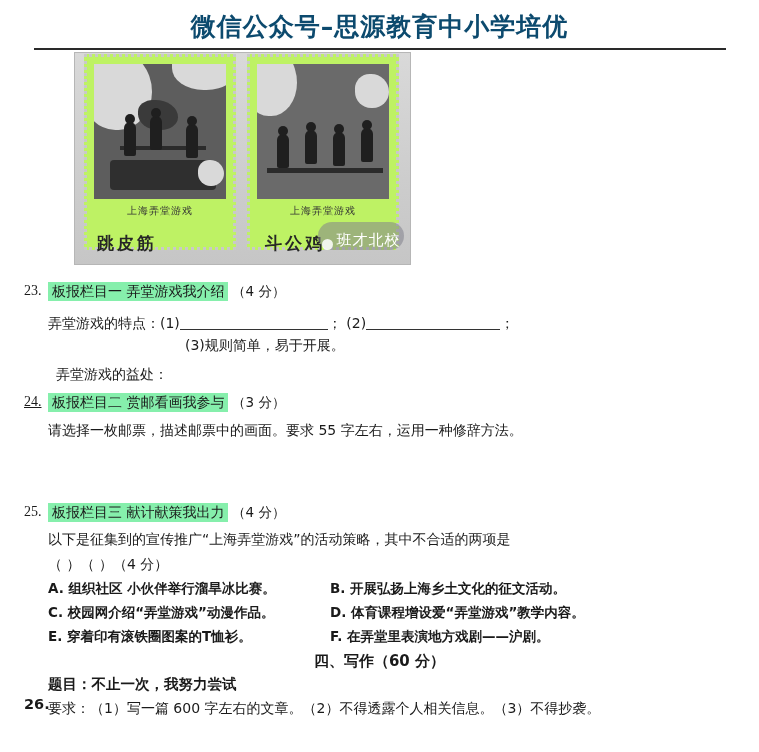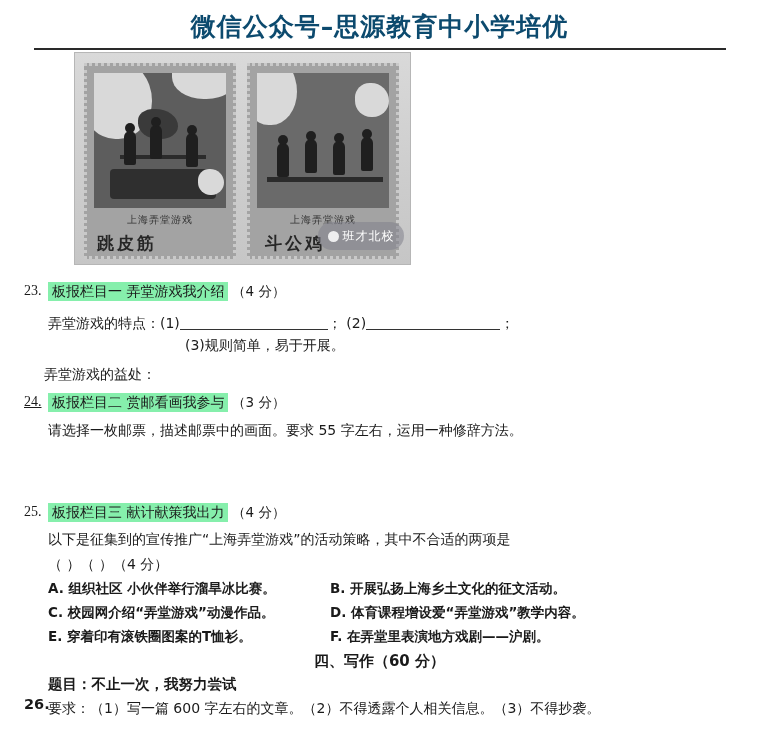--- a/index.html
+++ b/index.html
@@ -43,23 +43,23 @@
     background: #cfcfcf;
     border: 1px solid #b6b6b6;
     overflow: hidden;
   }
   .stamp-figure .inner-grey {
     position: absolute; inset: 0;
     background: linear-gradient(180deg,#d9d9d9 0%, #cdcdcd 60%, #c6c6c6 100%);
   }
   .stamp {
     position: absolute;
-    top: 10px;
+    top: 1px;
     width: 152px; height: 196px;
-    background: #a3a3a3;
+    background: #bef264;
   }
   .stamp.left { left: 9px; }
   .stamp.right { left: 172px; }
 
   
   .stamp::before {
     content: "";
     position: absolute; inset: 0;
     border: 3px dotted #c9c9c9;
     pointer-events: none;
@@ -116,22 +116,22 @@
   .stamp-labels-row .l2 { left: 190px; }
 
   .watermark {
     position: absolute;
     right: 6px; bottom: 14px;
     width: 86px; height: 28px;
     border-radius: 14px;
     background: rgba(130,130,140,0.55);
     color: #ffffff;
     font-family: Liberation Sans, sans-serif;
-    font-size: 12px;
-    display: flex; align-items: center; justify-content: center;
+    font-size: 15px;
+    display: flex; align-items: flex-end; justify-content: center;
     letter-spacing: 1px;
   }
   .watermark .wm-dot {
     width: 11px; height: 11px; border-radius: 50%;
     background: #ffffff; margin-right: 4px; opacity: .85;
   }
 
   
   .q { position: absolute; font-size: 14.5px; line-height: 1.5; }
   .q-num {
@@ -247,21 +247,21 @@
   </div>
 
   <div class="q" style="top:313px; left:48px;">
     <span class="line-text">弄堂游戏的特点：(1)</span><span class="blank" style="width:148px;"></span><span class="line-text">；  (2)</span><span class="blank" style="width:134px;"></span><span class="line-text">；</span>
   </div>
 
   <div class="q" style="top:335px; left:185px;">
     <span class="line-text">(3)规则简单，易于开展。</span>
   </div>
 
-  <div class="q" style="top:364px; left:44px;">
+  <div class="q" style="top:364px; left:56px;">
     <span class="line-text">弄堂游戏的益处：</span>
   </div>
 
   <div class="q-num" style="top:394px; left:24px;text-decoration:underline;">24.</div>
   <div class="q" style="top:392px; left:48px;">
     <span class="hl">板报栏目二  赏邮看画我参与</span>
     <span class="after-hl">（3 分）</span>
   </div>
   <div class="q" style="top:420px; left:48px;">
     <span class="line-text">请选择一枚邮票，描述邮票中的画面。要求 55 字左右，运用一种修辞方法。</span>

